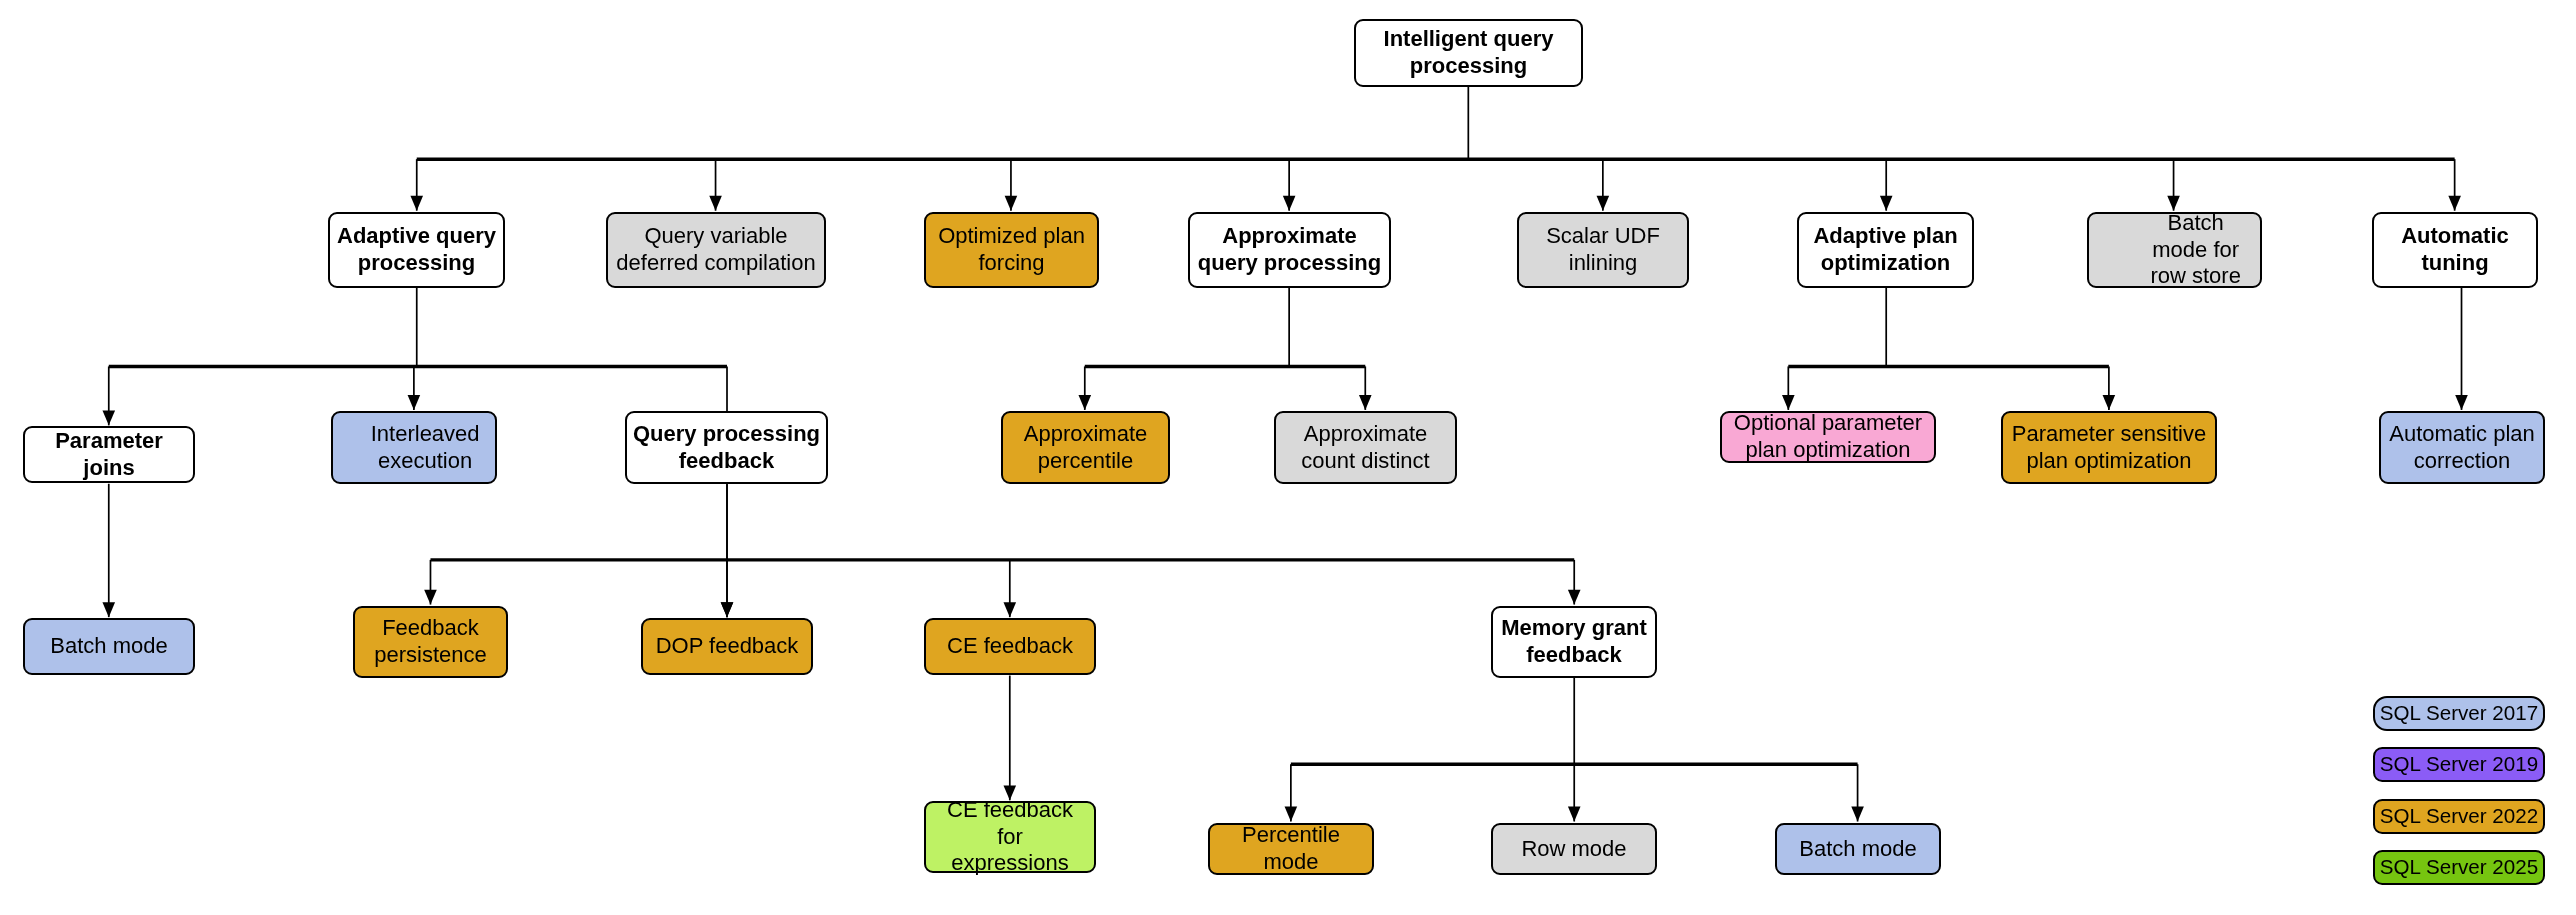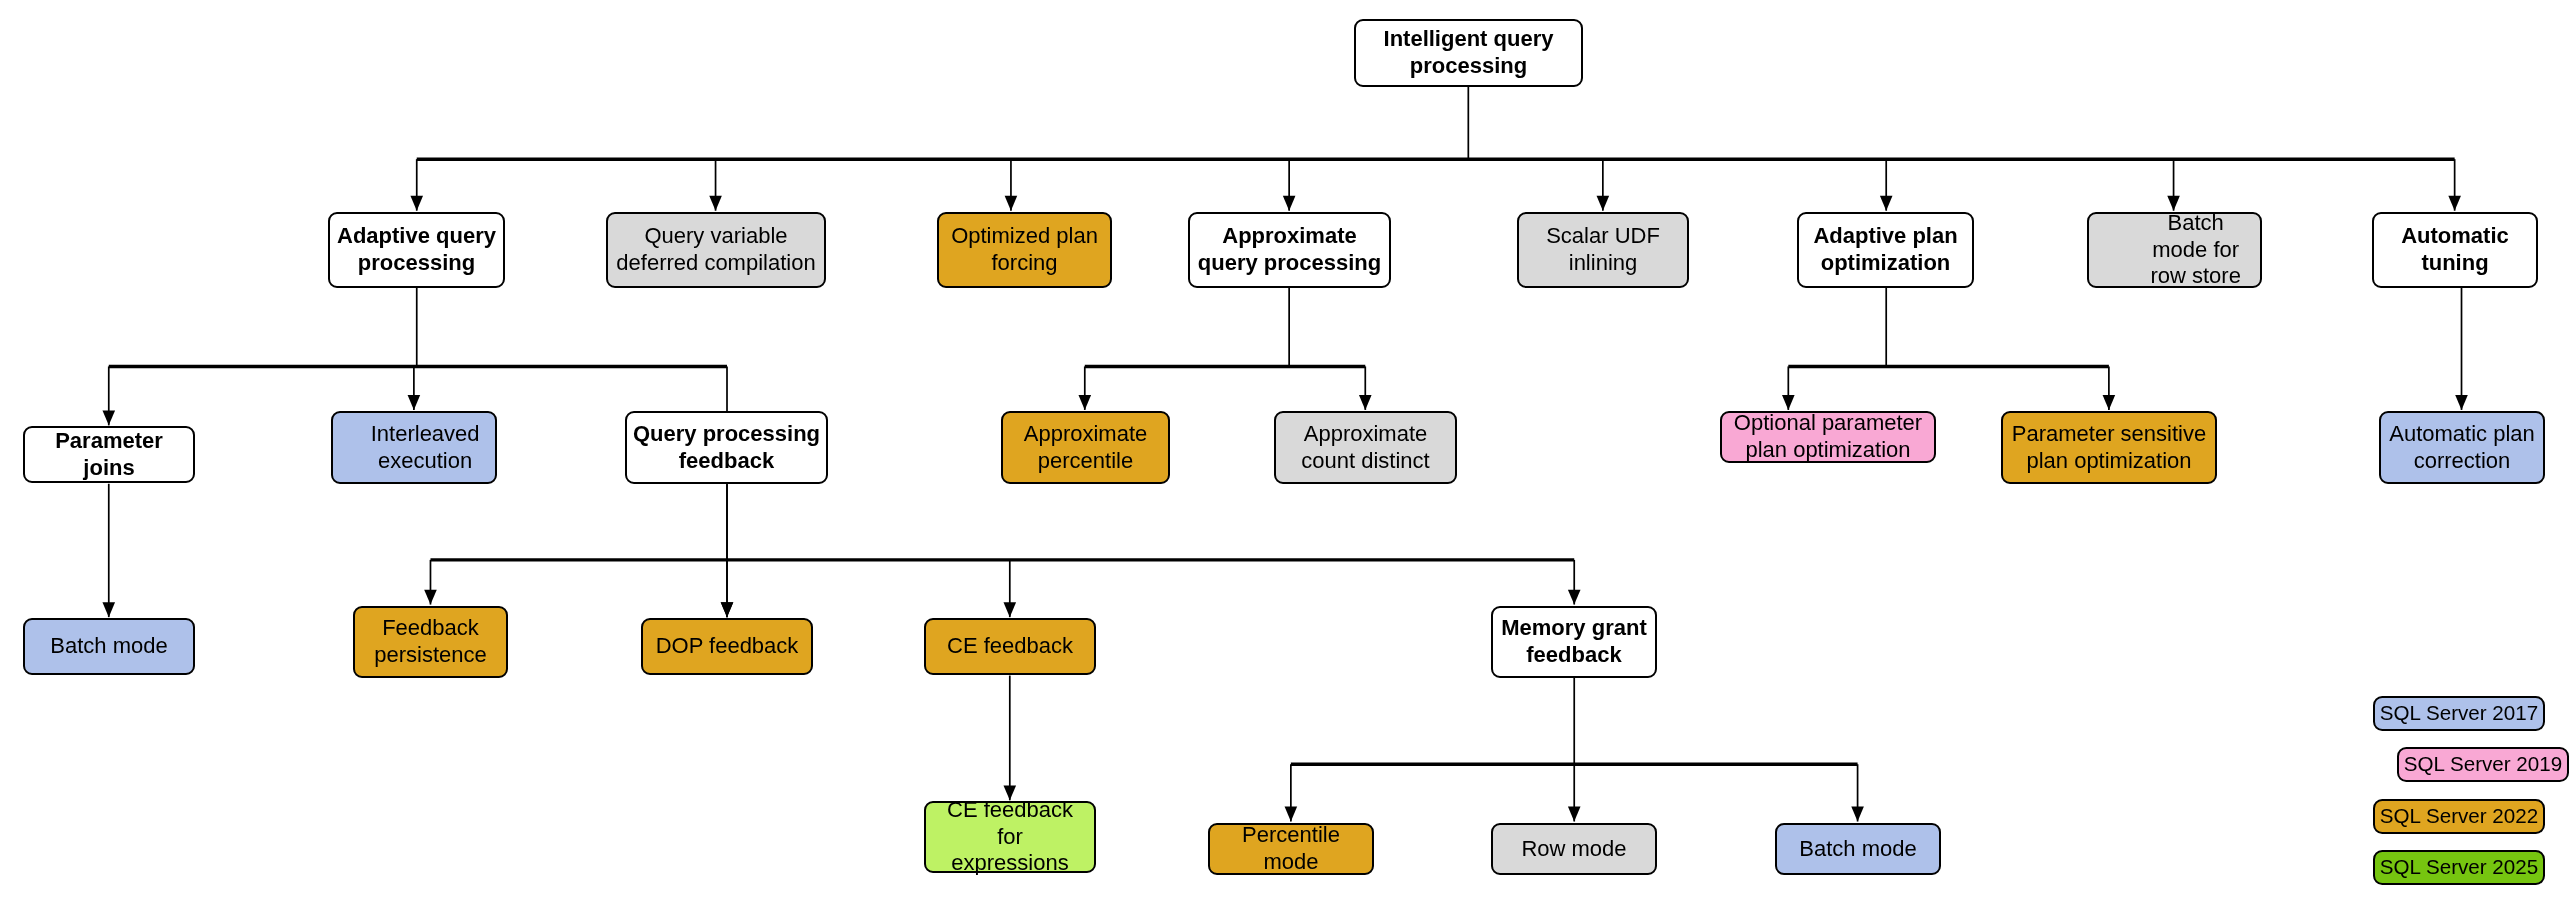--- a/index.html
+++ b/index.html
@@ -127,21 +127,21 @@
       <path d="M 4289 690 L 4300 716 L 4311 690 Z" fill="#000000"></path>
       <line x1="1764" y1="1180" x2="1764" y2="1398" stroke="#000000" stroke-width="3"></line>
       <path d="M 1753 1372 L 1764 1398 L 1775 1372 Z" fill="#000000"></path>
     </svg>
 <div class="node bold" style="left: 1354px; top: 19px; width: 229px; height: 68px; background: rgb(255, 255, 255);">Intelligent query
 processing</div>
     <div class="node bold" style="left: 328px; top: 212px; width: 177px; height: 76px; background: rgb(255, 255, 255);">Adaptive query
 processing</div>
     <div class="node" style="left: 606px; top: 212px; width: 220px; height: 76px; background: rgb(217, 217, 217);">Query variable
 deferred compilation</div>
-    <div class="node" style="left: 924px; top: 212px; width: 175px; height: 76px; background: rgb(223, 165, 32); margin-left: 13px;">Optimized plan
+    <div class="node" style="left: 924px; top: 212px; width: 175px; height: 76px; background: rgb(223, 165, 32);">Optimized plan
 forcing</div>
     <div class="node bold" style="left: 1188px; top: 212px; width: 203px; height: 76px; background: rgb(255, 255, 255);">Approximate
 query processing</div>
     <div class="node" style="left: 1517px; top: 212px; width: 172px; height: 76px; background: rgb(217, 217, 217);">Scalar UDF
 inlining</div>
     <div class="node bold" style="left: 1797px; top: 212px; width: 177px; height: 76px; background: rgb(255, 255, 255);">Adaptive plan
 optimization</div>
     <div class="node" style="left: 2087px; top: 212px; width: 175px; height: 76px; background: rgb(217, 217, 217); padding-left: 48px;">Batch mode for
 row store</div>
     <div class="node bold" style="left: 2372px; top: 212px; width: 166px; height: 76px; background: rgb(255, 255, 255);">Automatic
@@ -166,18 +166,18 @@
 persistence</div>
     <div class="node" style="left: 641px; top: 618px; width: 172px; height: 57px; background: rgb(223, 165, 32);">DOP feedback</div>
     <div class="node" style="left: 924px; top: 618px; width: 172px; height: 57px; background: rgb(223, 165, 32);">CE feedback</div>
     <div class="node bold" style="left: 1491px; top: 606px; width: 166px; height: 72px; background: rgb(255, 255, 255);">Memory grant
 feedback</div>
     <div class="node" style="left: 924px; top: 801px; width: 172px; height: 72px; background: #bef264;">CE feedback for
 expressions</div>
     <div class="node" style="left: 1208px; top: 823px; width: 166px; height: 52px; background: rgb(223, 165, 32);">Percentile mode</div>
     <div class="node" style="left: 1491px; top: 823px; width: 166px; height: 52px; background: rgb(217, 217, 217);">Row mode</div>
     <div class="node" style="left: 1775px; top: 823px; width: 166px; height: 52px; background: rgb(174, 193, 234);">Batch mode</div>
-    <div class="legend-item" style="left: 2373px; top: 696px; width: 172px; height: 35px; background: rgb(174, 193, 234);">SQL Server 2017</div>
-    <div class="legend-item" style="left: 2373px; top: 747px; width: 172px; height: 35px; background: #f9a8d4; margin-left: 24px;">SQL Server 2019</div>
+    <div class="legend-item" style="left: 2373px; top: 696px; width: 172px; height: 35px; background: rgb(174, 193, 234); border-radius: 14px;">SQL Server 2017</div>
+    <div class="legend-item" style="left: 2373px; top: 747px; width: 172px; height: 35px; background: #8b5cf6;">SQL Server 2019</div>
     <div class="legend-item" style="left: 2373px; top: 799px; width: 172px; height: 35px; background: rgb(223, 165, 32);">SQL Server 2022</div>
     <div class="legend-item" style="left: 2373px; top: 850px; width: 172px; height: 35px; background: rgb(118, 197, 16);">SQL Server 2025</div>
   </div>
 
 
 </body></html>

